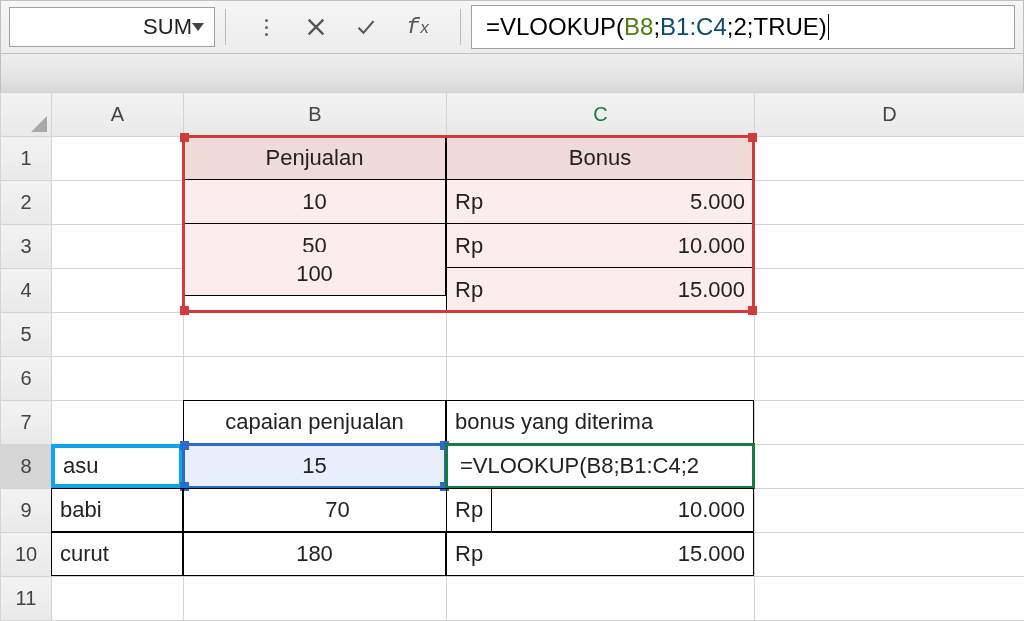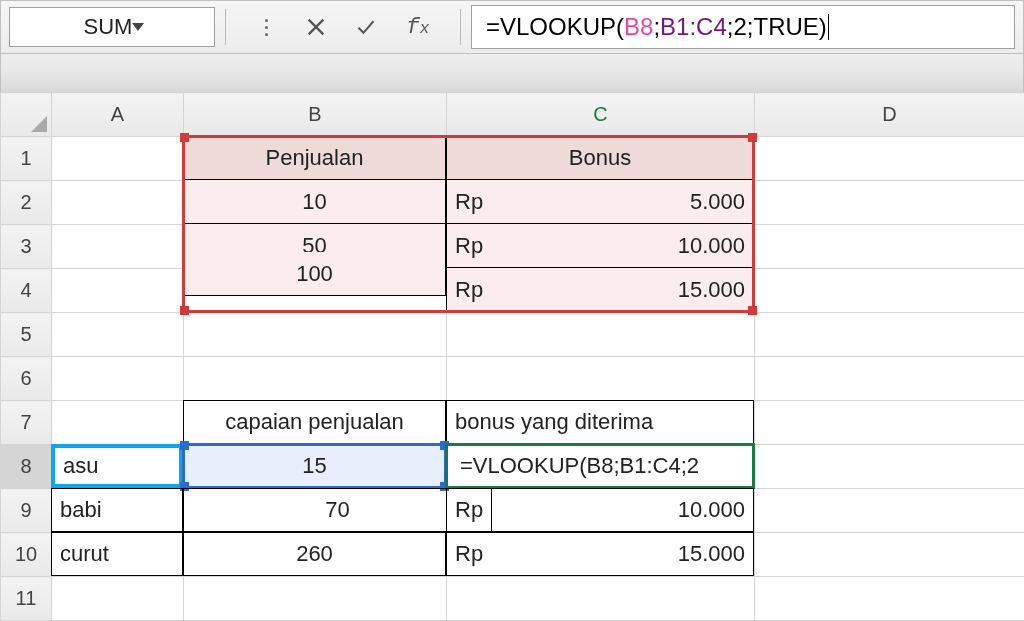--- a/index.html
+++ b/index.html
@@ -20,21 +20,21 @@
     align-items: center;
     height: 54px;
     background: linear-gradient(#f6f6f6, #ececec);
     border: 1px solid #c0c0c0;
     padding: 4px 8px;
     gap: 10px;
   }
   .name-box {
     display: flex;
     align-items: center;
-    justify-content: center;
+    justify-content: flex-end;
     width: 206px;
     height: 40px;
     background: #fff;
     border: 1px solid #a0a0a0;
     padding: 0 10px 0 14px;
     font-size: 22px;
   }
   .name-box .caret {
     width: 0; height: 0;
     border-left: 6px solid transparent;
@@ -57,22 +57,22 @@
     height: 44px;
     background: #fff;
     border: 1px solid #a0a0a0;
     padding: 8px 14px;
     display: flex;
     align-items: center;
     font-size: 24px;
     font-family: "Segoe UI", Arial, sans-serif;
   }
   .formula-input .t-black { color:#000; }
-  .formula-input .t-blue { color:#ec4899; }
-  .formula-input .t-red  { color:#701a75; }
+  .formula-input .t-blue { color:#4d7c0f; }
+  .formula-input .t-red  { color:#0c4a6e; }
   .cursor { display:inline-block; width:1px; height:26px; background:#000; margin-left:1px; }
 
   .ruler-gap{
     height:38px;
     background: linear-gradient(#eeeeee 0%, #e5e5e5 60%, #d8d8d8 100%);
     border-left:1px solid #c0c0c0;
     border-right:1px solid #c0c0c0;
   }
 
   
@@ -390,21 +390,21 @@
       <div class="rp">
         <span>Rp</span>
         <span>10.000</span>
       </div>
     </div>
 
 <div class="cell left" style="left:51px;top:440px;width:132px;height:44px;border:1px solid #000">
       <span>curut</span>
     </div>
 <div class="cell center" style="left:183px;top:440px;width:263px;height:44px;border:1px solid #000">
-      <span>260</span>
+      <span>180</span>
     </div>
 <div class="cell" style="left:446px;top:440px;width:308px;height:44px;border:1px solid #000">
       <div class="rp">
         <span>Rp</span>
         <span>15.000</span>
       </div>
     </div>
 
 </div>
 

